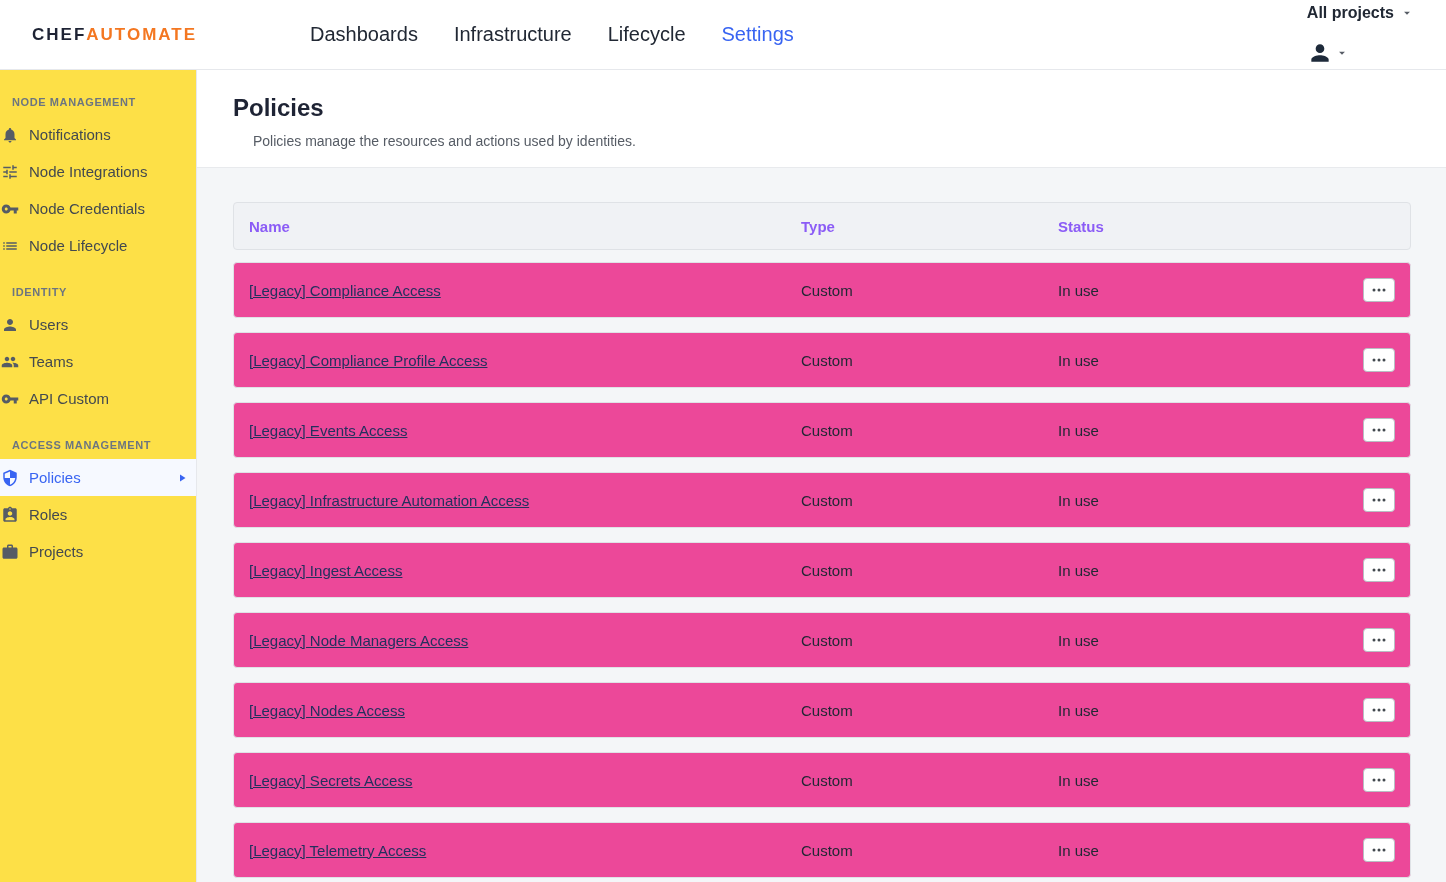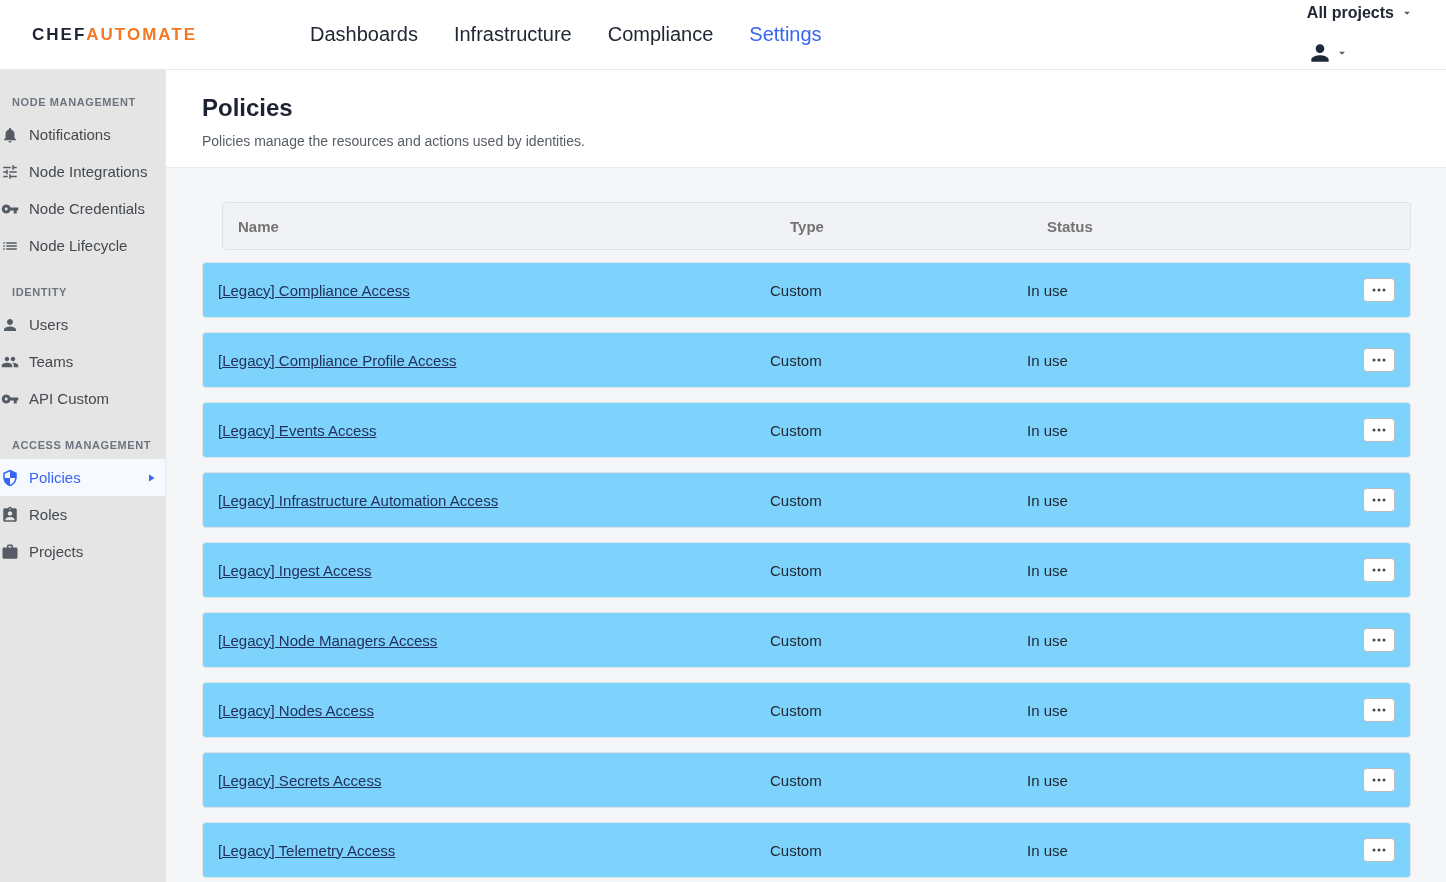--- a/index.html
+++ b/index.html
@@ -31,51 +31,51 @@
   .nav-item{font-size:20px;color:var(--text);cursor:pointer;}
   .nav-item.active{color:var(--accent-blue);}
   .topnav-right{margin-left:auto;display:flex;align-items:flex-start;gap:18px;flex-direction:column;}
   .projects-dropdown{display:flex;align-items:center;gap:6px;font-size:16px;font-weight:700;cursor:pointer;}
   .chevron{width:14px;height:14px;fill:#565c65;}
   .user-menu{display:flex;align-items:center;gap:2px;cursor:pointer;}
   .avatar-icon{width:26px;height:26px;fill:#1e2a3a;}
   
   .layout{display:flex;height:812px;}
   .sidebar{
-    width:166px;background:#e5e5e5;border-right:1px solid #e6e8ec;
+    width:197px;background:#fde047;border-right:1px solid #e6e8ec;
     padding:14px 0 0 0;flex-shrink:0;
   }
   .section-title{
     font-size:11px;font-weight:700;letter-spacing:.6px;color:#6c7580;
     padding:12px 12px 8px 12px;
   }
   .side-item{
     display:flex;align-items:center;gap:10px;height:37px;
     padding:0 8px 0 1px;font-size:15px;color:#43494f;cursor:pointer;
   }
   .side-item .icn{width:18px;height:18px;fill:#565c65;flex-shrink:0;}
   .side-item.active{color:var(--accent-blue);background:#f6f9ff;}
   .side-item.active .icn{fill:var(--accent-blue);}
   .side-item .arrow{margin-left:auto;width:12px;height:12px;fill:var(--accent-blue);}
   
   .main{flex:1;display:flex;flex-direction:column;background:var(--page-bg);}
   .page-header{
     background:#fff;padding:24px 36px 18px 36px;border-bottom:1px solid #e8eaed;
   }
   .page-title{font-size:24px;font-weight:700;color:#1e2334;}
-  .page-subtitle{font-size:14px;color:var(--muted);margin-top:11px;}
+  .page-subtitle{font-size:14px;color:var(--muted);margin-top:11px;margin-left:20px;}
   .content{padding:34px 35px 20px 36px;overflow:hidden;}
   .table-header,.row{
     display:grid;grid-template-columns:552px 257px 1fr 46px;
     align-items:center;padding:0 15px 0 15px;
-    border:1px solid var(--border);border-radius:4px;background:#7dd3fc;
+    border:1px solid var(--border);border-radius:4px;background:#ec4899;
   }
   .table-header{
     height:48px;background:#f0f2f5;margin-bottom:12px;
-    font-size:15px;font-weight:700;color:#737373;margin-left:20px;
+    font-size:15px;font-weight:700;color:#8b5cf6;
   }
   .row{height:56px;margin-bottom:14px;}
   .row a.name-link{
     font-size:15px;color:var(--link);text-decoration:underline;cursor:pointer;
     justify-self:start;
   }
   .cell{font-size:15px;color:var(--text);}
   .more-btn{
     width:32px;height:24px;border:1px solid #b9bec4;border-radius:4px;
     background:#fff;display:flex;align-items:center;justify-content:center;
@@ -87,21 +87,21 @@
 <body>
 
 <header class="topnav">
   <div class="logo">
     <span class="chef">CHEF</span>
       <span class="automate">AUTOMATE</span>
   </div>
   <nav class="nav-items">
     <span class="nav-item">Dashboards</span>
     <span class="nav-item">Infrastructure</span>
-    <span class="nav-item">Compliance</span>
+    <span class="nav-item">Lifecycle</span>
     <span class="nav-item active">Settings</span>
   </nav>
   <div class="topnav-right">
     <div class="projects-dropdown">
       <span>All projects</span>
       <svg class="chevron" viewBox="0 0 24 24">
           <path d="M7 10l5 5 5-5z"></path>
         </svg>
     </div>
     <div class="user-menu">

